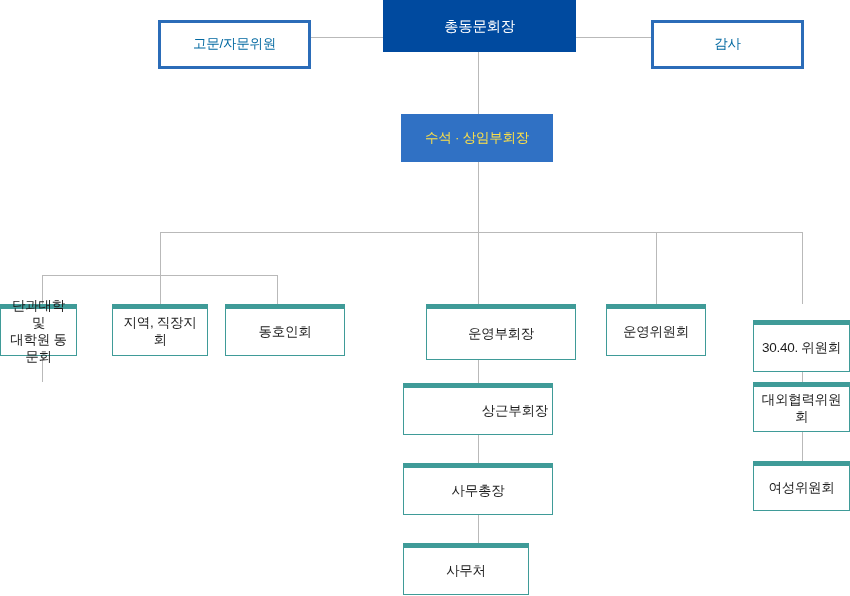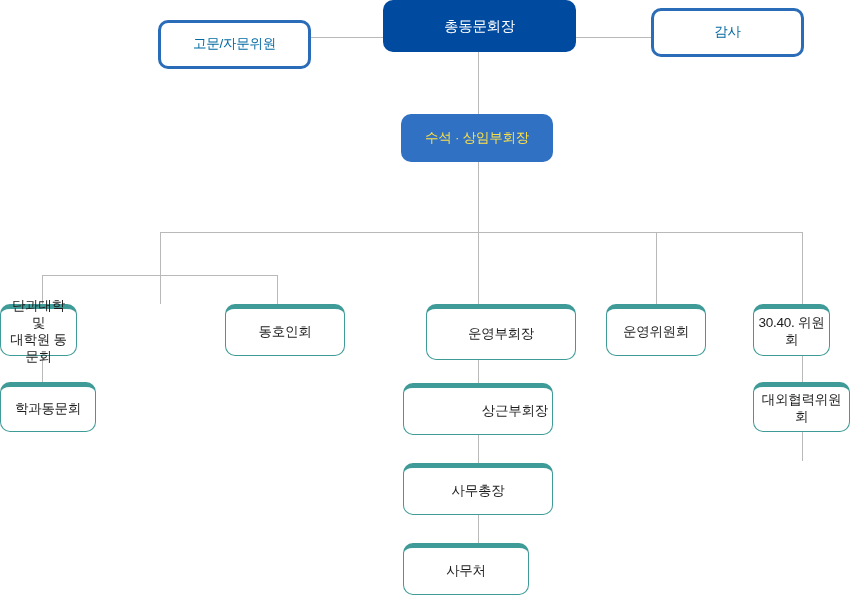--- a/index.html
+++ b/index.html
@@ -31,21 +31,20 @@
   
   .node {
     position: absolute;
     box-sizing: border-box;
     display: flex;
     align-items: center;
     justify-content: center;
     text-align: center;
     line-height: 1.25;
     letter-spacing: -0.02em;
-    border-radius: 10px;
   }
 
   
   .node.navy {
     background: #004a9f;
     color: #ffffff;
     font-size: 14.5px;
     border: none;
   }
 
@@ -101,50 +100,53 @@
     <div class="line v" style="left: 478px; top: 435px; height: 28px; background: rgb(185, 185, 185);"></div>
     <div class="line v" style="left: 478px; top: 515px; height: 28px; background: rgb(185, 185, 185);"></div>
     <div class="line v" style="left: 802px; top: 356px; height: 26px; background: rgb(185, 185, 185);"></div>
     <div class="line v" style="left: 802px; top: 432px; height: 29px; background: rgb(185, 185, 185);"></div>
     <div class="node navy" style="left: 383px; top: 0px; width: 193px; height: 52px;">
       <span class="label">총동문회장</span>
     </div>
     <div class="node bluebox" style="left: 158px; top: 20px; width: 153px; height: 49px;">
       <span class="label">고문/자문위원</span>
     </div>
-    <div class="node bluebox" style="left: 651px; top: 8px; width: 153px; height: 49px;">
+    <div class="node bluebox" style="left: 651px; top: 20px; width: 153px; height: 49px;">
       <span class="label">감사</span>
     </div>
     <div class="node blue" style="left: 401px; top: 114px; width: 152px; height: 48px;">
       <span class="label">수석 · 상임부회장</span>
     </div>
     <div class="node teal" style="left: 0px; top: 304px; width: 77px; height: 52px;">
       <span class="label">단과대학 및
 대학원 동문회</span>
     </div>
+    <div class="node teal" style="left: 112px; top: 304px; width: 96px; height: 52px;">
+      <span class="label">지역, 직장지회</span>
+    </div>
     <div class="node teal" style="left: 225px; top: 304px; width: 120px; height: 52px;">
       <span class="label">동호인회</span>
-    </div>
-    <div class="node teal" style="left: 0px; top: 382px; width: 96px; height: 50px;">
-      <span class="label">학과동문회</span>
     </div>
     <div class="node teal" style="left: 402px; top: 304px; width: 150px; height: 56px; margin-left: 24px;">
       <span class="label">운영부회장</span>
     </div>
     <div class="node teal" style="left: 403px; top: 383px; width: 150px; height: 52px; justify-content: flex-end;">
       <span class="label">상근부회장</span>
     </div>
     <div class="node teal" style="left: 403px; top: 463px; width: 150px; height: 52px; align-items: center;">
       <span class="label">사무총장</span>
     </div>
     <div class="node teal" style="left: 403px; top: 543px; width: 126px; height: 52px;">
       <span class="label">사무처</span>
     </div>
     <div class="node teal" style="left: 606px; top: 304px; width: 100px; height: 52px; text-align: center;">
       <span class="label">운영위원회</span>
     </div>
-    <div class="node teal" style="left: 753px; top: 304px; width: 77px; height: 52px;">
+    <div class="node teal" style="left: 753px; top: 320px; width: 97px; height: 52px;">
       <span class="label">30.40. 위원회</span>
     </div>
     <div class="node teal" style="left: 753px; top: 382px; width: 97px; height: 50px;">
       <span class="label">대외협력위원회</span>
     </div>
+    <div class="node teal" style="left: 753px; top: 461px; width: 97px; height: 50px;">
+      <span class="label">여성위원회</span>
+    </div>
   </div>
 
 </body></html>

